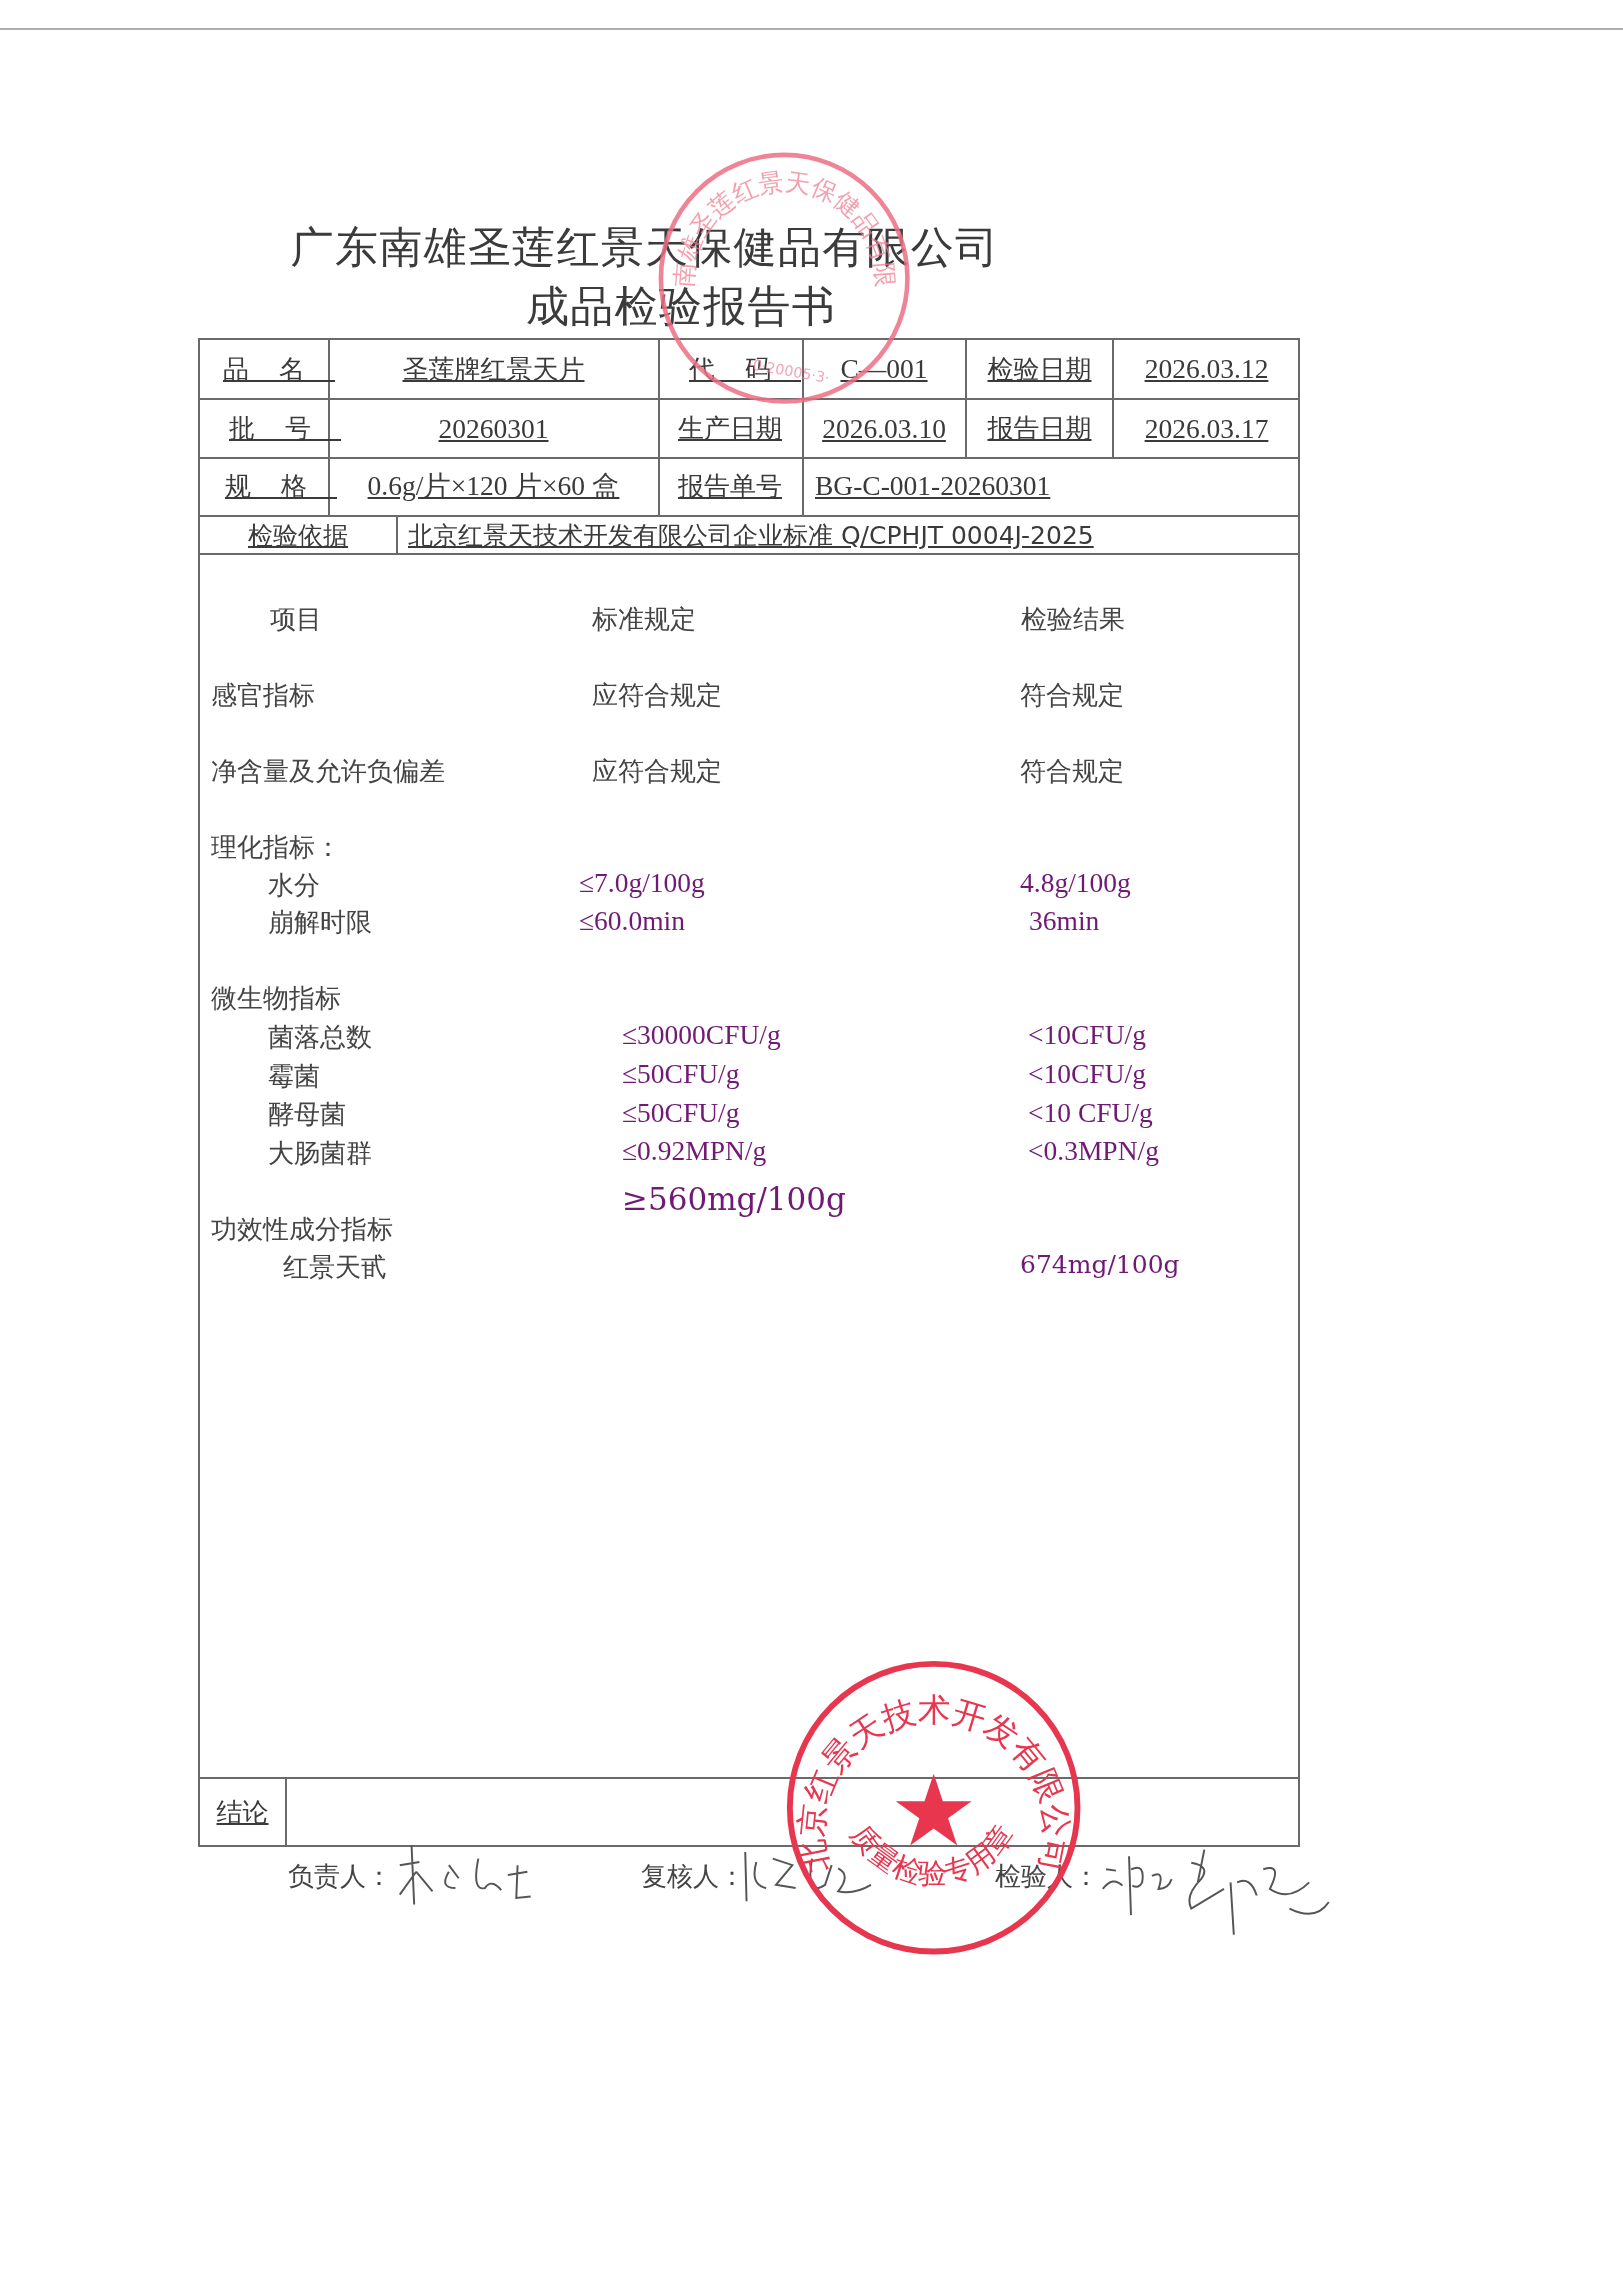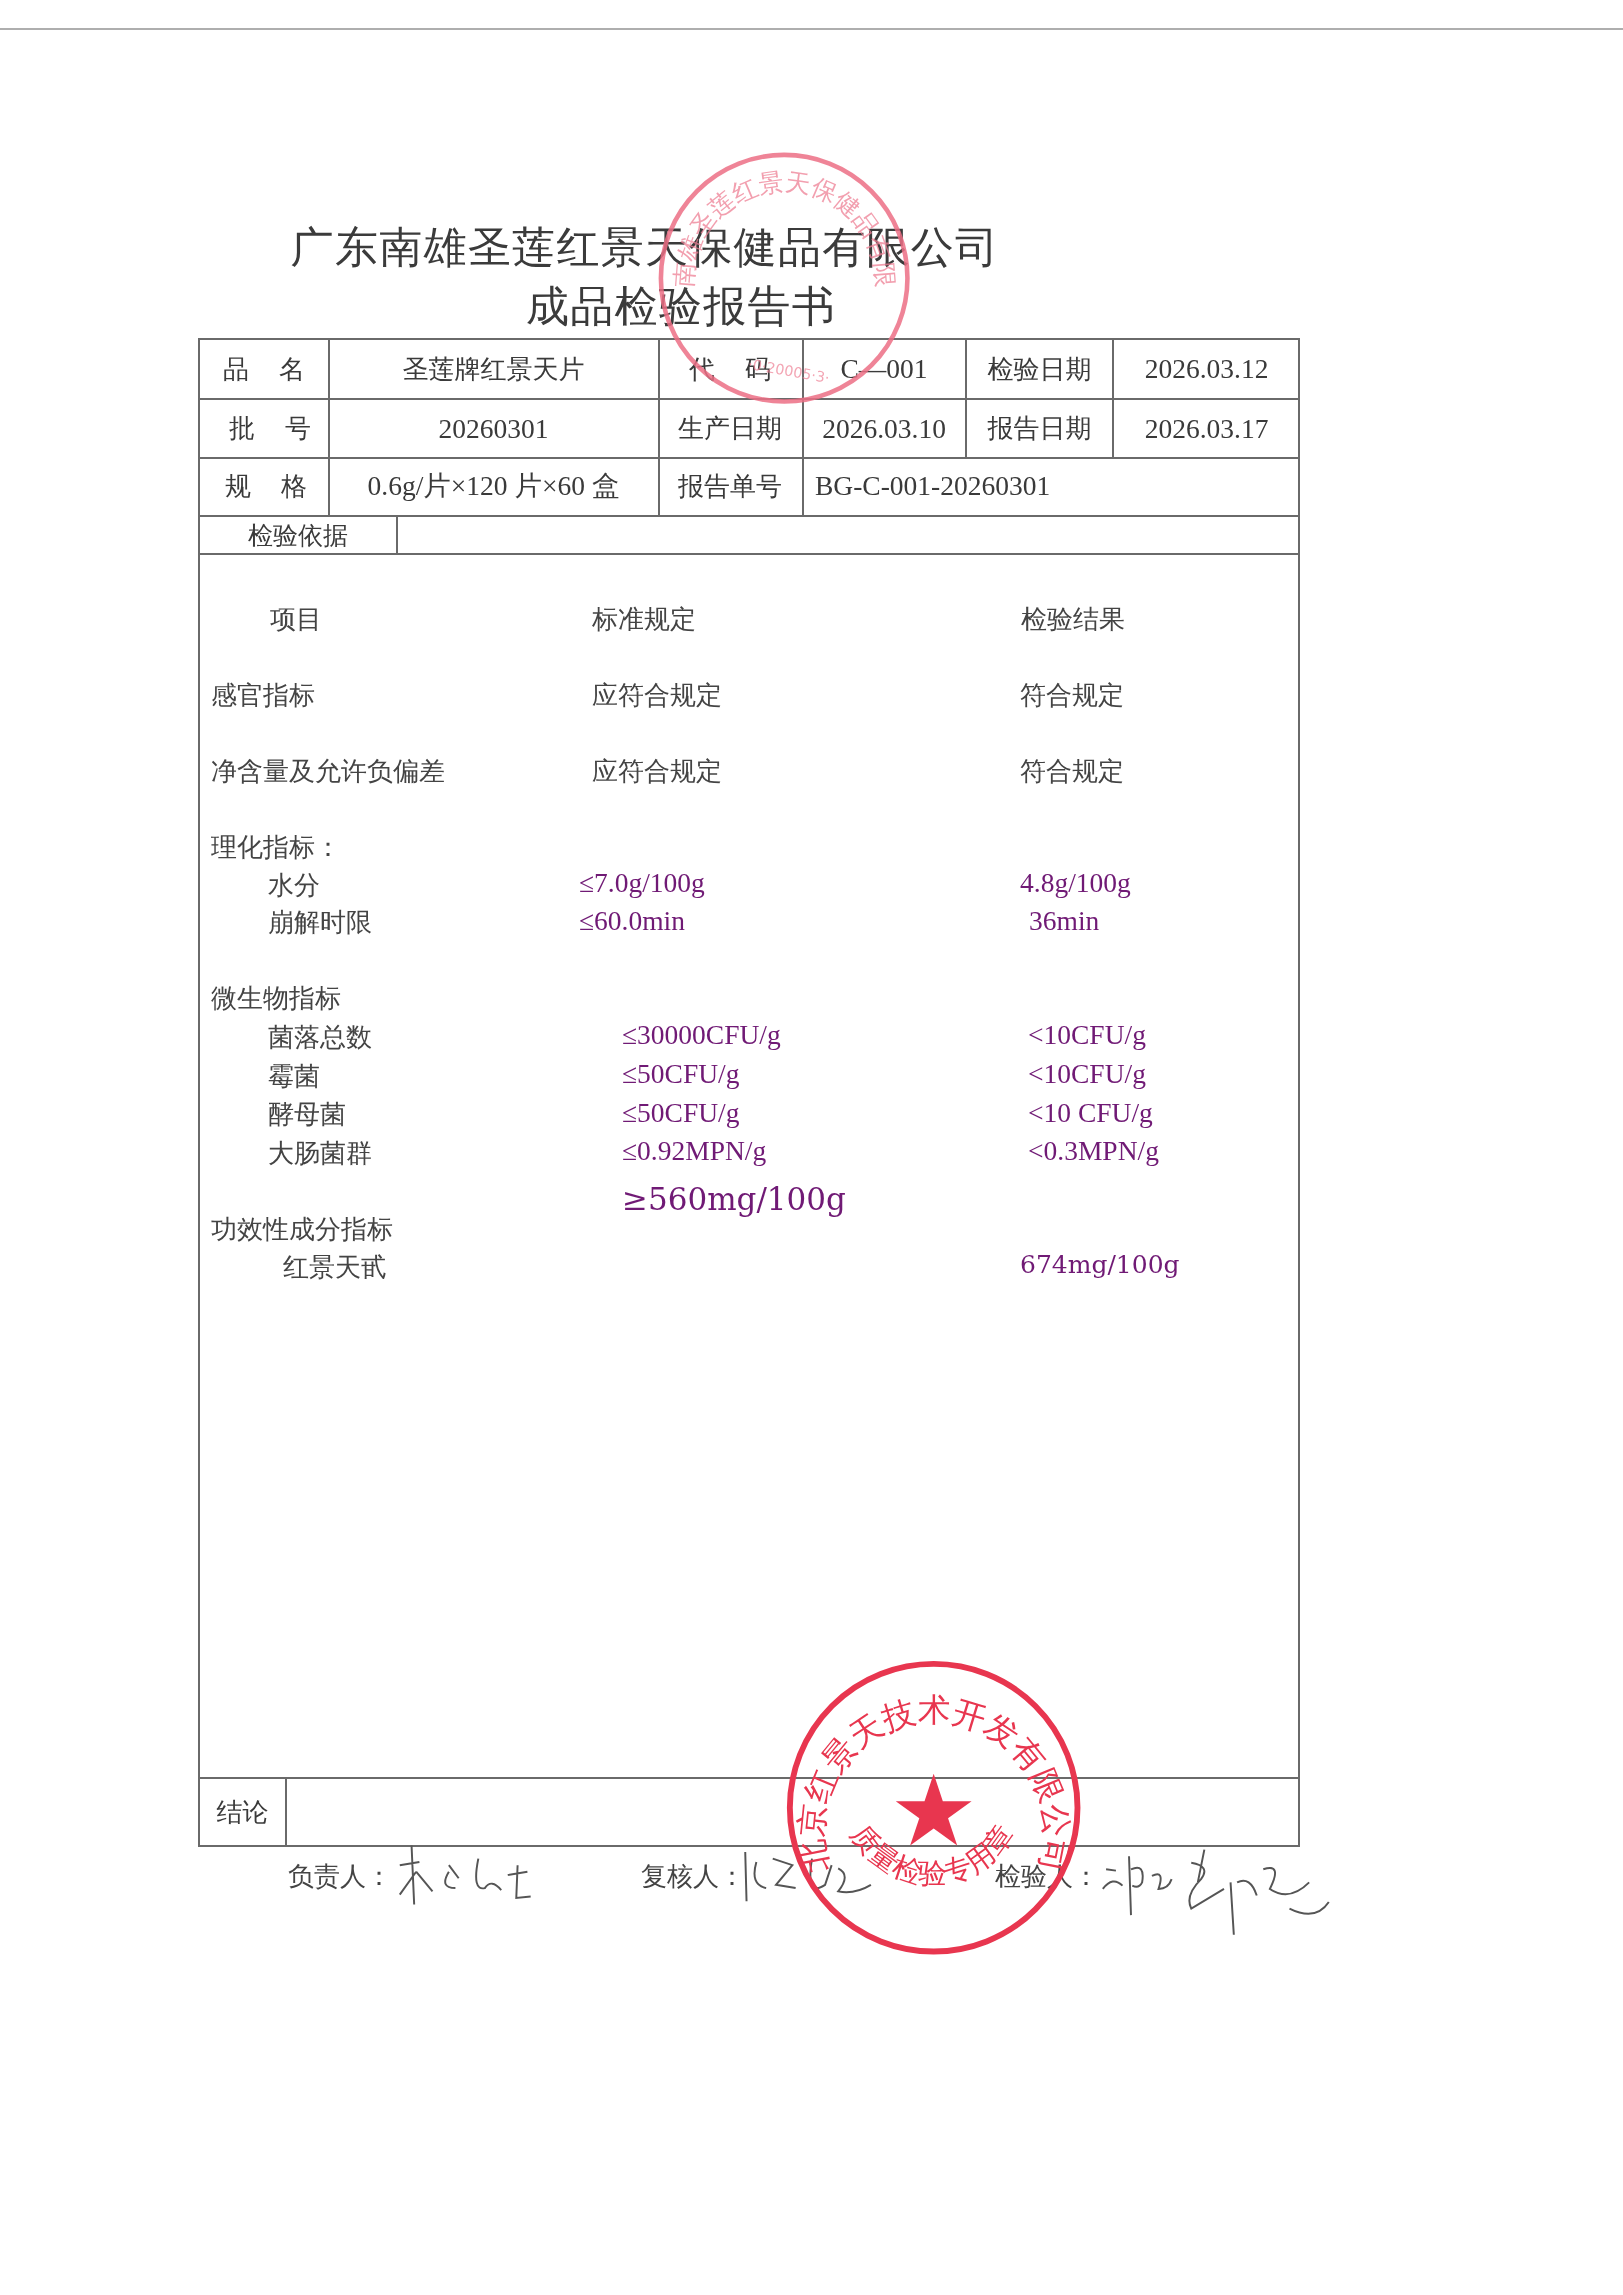--- a/index.html
+++ b/index.html
@@ -8,21 +8,21 @@
   .scan-edge { position:absolute; left:0; top:27.5px; width:1624px; height:2.6px; background:#9a9a9a; opacity:.8; }
   .title { position:absolute; left:0; width:1624px; text-align:center; color:#3b3b3b; letter-spacing:1.3px; }
   .title1 { top:219px; font-size:43px; left:-167px; }
   .title2 { top:278px; font-size:43px; left:-131px; }
 
   .tbl { position:absolute; left:198px; top:338px; width:1102px; height:1509px;
          border:2px solid #6a6a6a; box-sizing:border-box; }
   .hline { position:absolute; height:2px; background:#6a6a6a; }
   .vline { position:absolute; width:2px; background:#6a6a6a; }
   .cell { position:absolute; display:flex; align-items:center; justify-content:center;
-          font-size:26px; white-space:nowrap; color:#3a3a3a; }
+          font-size:26px; white-space:nowrap; color:#3a3a3a;text-decoration:underline; }
   .serif { font-family:"Liberation Serif", "DejaVu Serif", serif; font-size:27.5px; }
   .left { justify-content:flex-start; }
 
   .txt { position:absolute; font-size:26px; white-space:nowrap; color:#444;margin-top:44px; }
   .num { font-family:"Liberation Serif", "DejaVu Serif", serif; font-size:27.5px; color:#701a75; }
 
   .sig-label { position:absolute; font-size:26px; color:#444; white-space:nowrap; }
   .signature { position:absolute; }
 
   .stamp { position:absolute; border-radius:50%; box-sizing:border-box; }
@@ -67,20 +67,21 @@
   <div class="cell serif" style="left:603px;top:60px;width:162px;height:57px">2026.03.10</div>
   <div class="cell" style="left:767px;top:60px;width:145px;height:57px">报告日期</div>
   <div class="cell serif" style="left:914px;top:60px;width:185px;height:57px">2026.03.17</div>
 
   <div class="cell" style="left:0;top:118px;width:132px;height:56px;letter-spacing:30px;padding-left:30px;box-sizing:border-box">规格</div>
   <div class="cell serif" style="left:130px;top:118px;width:327px;height:56px">0.6g/片×120 片×60 盒</div>
   <div class="cell" style="left:459px;top:118px;width:142px;height:56px">报告单号</div>
   <div class="cell serif left" style="left:615px;top:118px;width:458px;height:56px">BG-C-001-20260301</div>
 
   <div class="cell" style="left:0;top:177px;width:196px;height:36px;font-size:25px">检验依据</div>
+  <div class="cell left" style="left:208px;top:177px;width:877px;height:36px;font-size:25px">北京红景天技术开发有限公司企业标准 Q/CPHJT  0004J-2025</div>
 
   <div class="cell" style="left:0;top:1439px;width:85px;height:66px">结论</div>
 </div>
 
 <div>
   <div class="txt" style="left:270px;top:558px">项目</div>
   <div class="txt" style="left:592px;top:558px">标准规定</div>
   <div class="txt" style="left:1021px;top:558px">检验结果</div>
 
   <div class="txt" style="left:211px;top:634px">感官指标</div>

